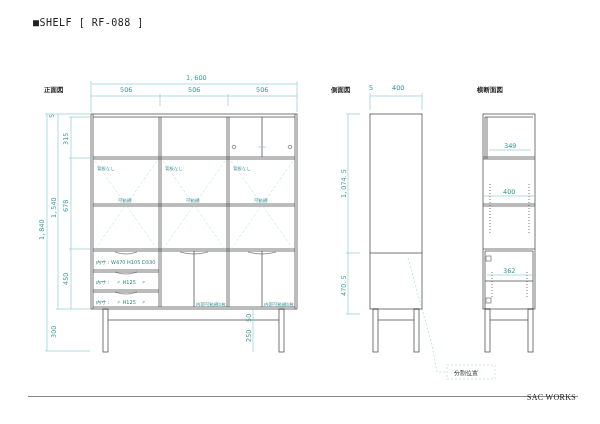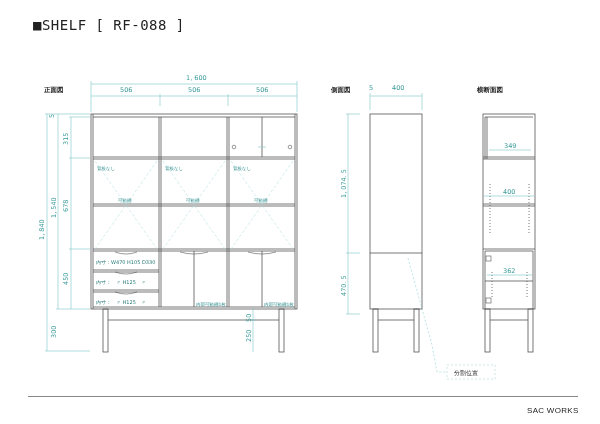--- a/index.html
+++ b/index.html
@@ -1,19 +1,19 @@
 <!DOCTYPE html>
 <html><head>
 <meta charset="utf-8">
 <style>
   html, body { margin: 0; padding: 0; background: #ffffff; }
   body { width: 600px; height: 424px; position: relative; overflow: hidden; font-family: "DejaVu Sans", sans-serif; }
-  .title { position: absolute; left: 33px; top: 17px; font-family: "DejaVu Sans Mono", monospace; font-size: 14px; color: #222; letter-spacing: 0.5px; }
+  .title { position: absolute; left: 33px; top: 17px; font-family: "DejaVu Sans Mono", monospace; font-size: 10px; color: #222; letter-spacing: 0.5px; }
   .footer-line { position: absolute; left: 28px; top: 396px; width: 550px; height: 1px; background: #888; }
-  .footer { position: absolute; left: 527px; top: 406px; font-family: Liberation Sans, sans-serif; font-size: 8px; color: #222; letter-spacing: 0.3px; }
+  .footer { position: absolute; left: 527px; top: 393px; font-family: Liberation Serif, serif; font-size: 8px; color: #222; letter-spacing: 0.3px; }
   svg { position: absolute; left: 0; top: 0; }
   .dim { font-family: "DejaVu Sans", sans-serif; font-size: 6.5px; fill: #3a9a9a; }
   .lbl { font-family: "DejaVu Sans", sans-serif; font-size: 6.5px; fill: #222; font-weight: bold; }
   .note { font-family: "DejaVu Sans", sans-serif; font-size: 4.5px; fill: #2a8a8a; }
   .note2 { font-family: "DejaVu Sans", sans-serif; font-size: 5px; fill: #2a7a7a; }
 </style>
 </head>
 <body>
 
 <div class="title">■SHELF [ RF-088 ]</div>

